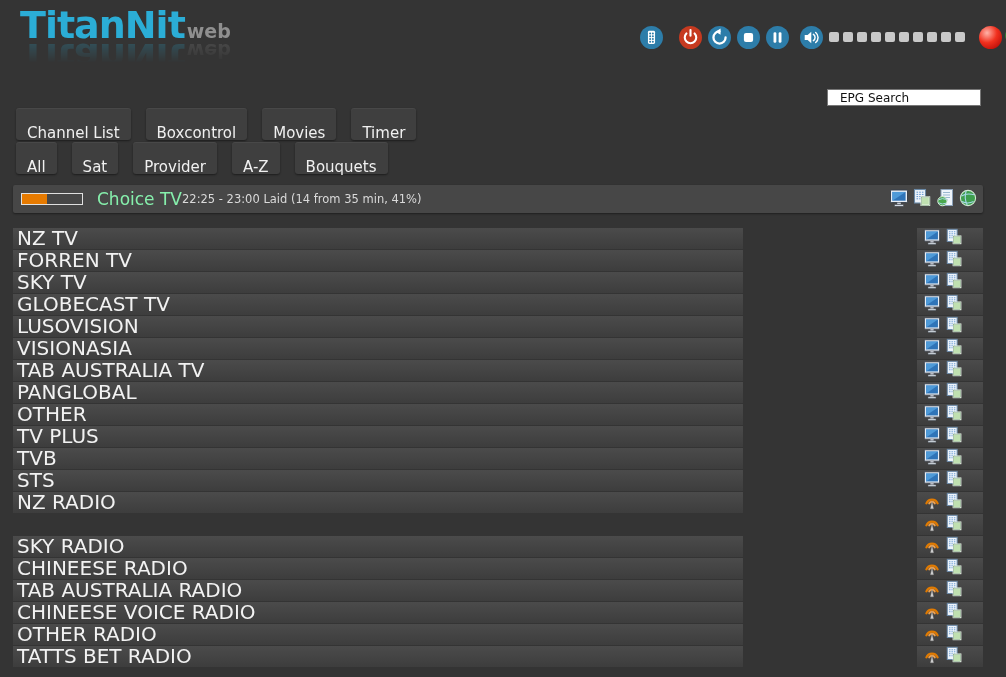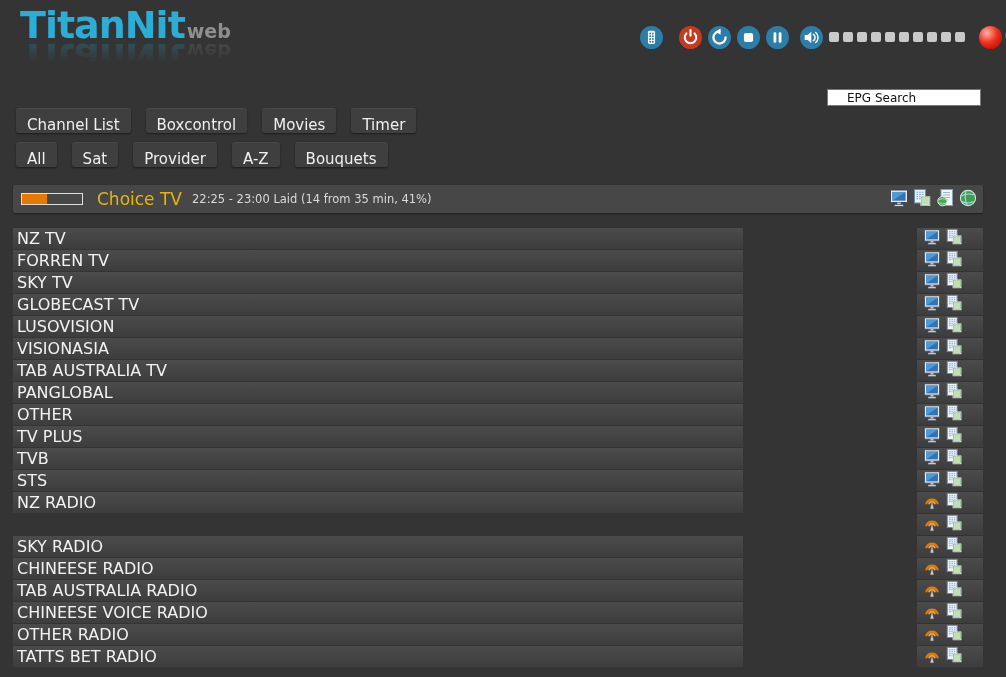--- a/index.html
+++ b/index.html
@@ -34,59 +34,59 @@
     width:23px; height:23px; border-radius:50%; margin-left:10px;
     background:radial-gradient(circle at 35% 30%, #ffb3a8 0%, #f1301e 45%, #a50000 100%);
   }
   .antenna-wrap { margin-left:3px; display:inline-flex; cursor:pointer; background:transparent; border:none; padding:0; }
 
   
   .epg-search {
     position:absolute; left:827px; top:89px; width:154px; height:17px;
     background:#ffffff; border:1px solid #777; color:#111;
     font-size:12px; font-family:"DejaVu Sans","Liberation Sans",sans-serif;
-    padding:0 19px; outline:none;
+    padding:0 12px; outline:none;
   }
 
   
   .btn-row { position:absolute; left:16px; display:flex; }
   .nav-row { top:108px; }
   .filter-row { top:142px; }
   .ui-btn {
     height:25px; background:#3f3f3f; color:#f0f0f0;
     border:none; border-radius:3px; margin-right:15px;
     font-size:15px; font-family:"DejaVu Sans","Liberation Sans",sans-serif;
-    padding:8px 11px; cursor:pointer;
+    padding:16px 11px; cursor:pointer;
     box-shadow:0 1px 2px rgba(0,0,0,.45), inset 0 1px 0 rgba(255,255,255,.05);
   }
 
   
   .now-bar {
     position:absolute; left:13px; top:185px; width:970px; height:28px;
     background:#474747; border-radius:2px; display:flex; align-items:center;
     box-shadow:0 1px 2px rgba(0,0,0,.4);
   }
   .progress-outer {
     width:62px; height:12px; border:1px solid #e0e0e0; background:#474747;
     margin-left:8px; flex:none;
   }
   .progress-fill { height:100%; background:#e67a00; }
-  .now-channel { font-size:17px; color:#eab308; margin-left:14px; white-space:nowrap; }
-  .now-epg { font-size:11.5px; color:#dadada; margin-left:10px; white-space:nowrap; }
+  .now-channel { font-size:17px; color:#86efac; margin-left:14px; white-space:nowrap; }
+  .now-epg { font-size:11.5px; color:#dadada; margin-left:0; white-space:nowrap; }
   .now-icons { margin-left:auto; display:flex; align-items:center; padding-right:5px; }
   .icon-btn { background:transparent; border:none; padding:0; margin-left:3px; cursor:pointer; display:inline-flex; }
   .icon-btn svg { width:20px; height:20px; }
 
   
   .channel-list { position:absolute; left:0; top:228px; width:1006px; }
   .ch-row { position:relative; height:22px; }
   .ch-name {
     position:absolute; left:13px; top:0; width:730px; height:21px;
     background:linear-gradient(#4b4b4b,#3d3d3d);
-    color:#f2f2f2; font-size:16px; line-height:21px; padding-left:4px;
+    color:#f2f2f2; font-size:20px; line-height:21px; padding-left:4px;
     white-space:nowrap; overflow:hidden; cursor:pointer;
   }
   .ch-icons {
     position:absolute; left:917px; top:0; width:66px; height:21px;
     background:linear-gradient(#4b4b4b,#3d3d3d);
     display:flex; align-items:center; padding-left:6px;
   }
   .ch-icons .icon-btn { margin-left:0; margin-right:4px; }
   .ch-icons svg { width:18px; height:18px; }
 </style>

